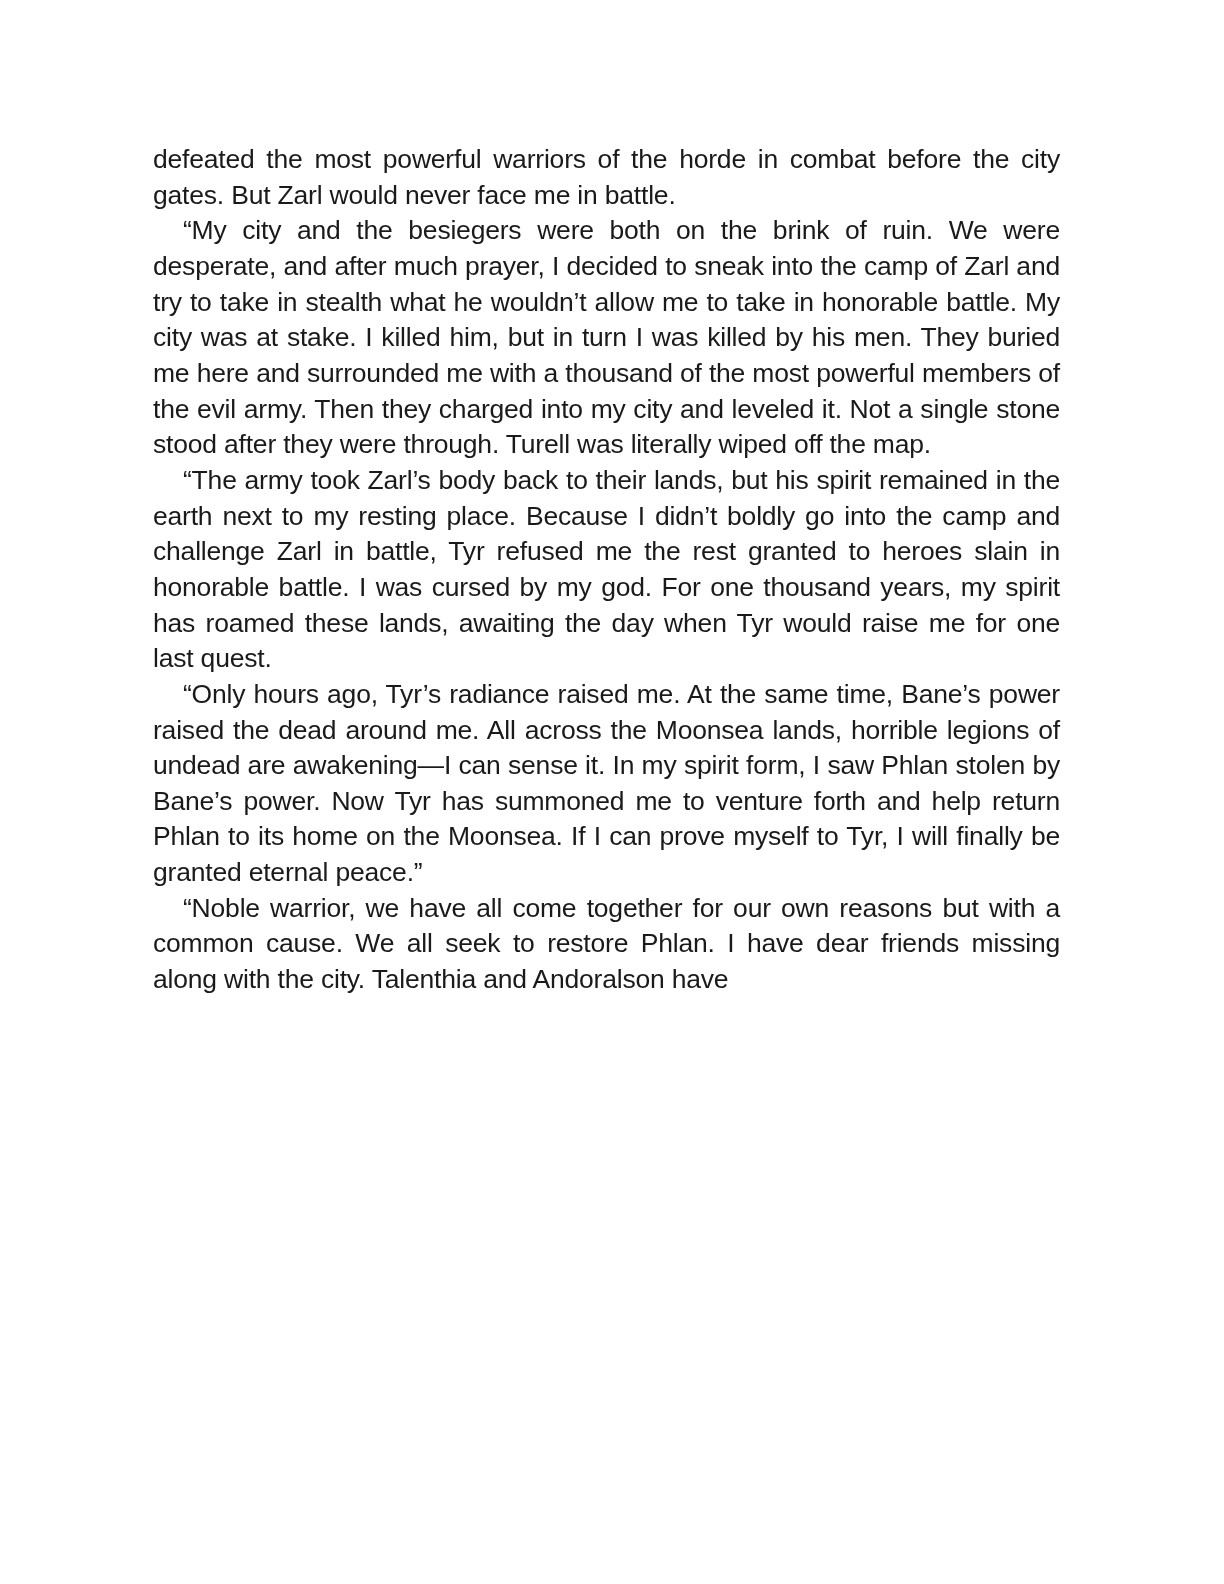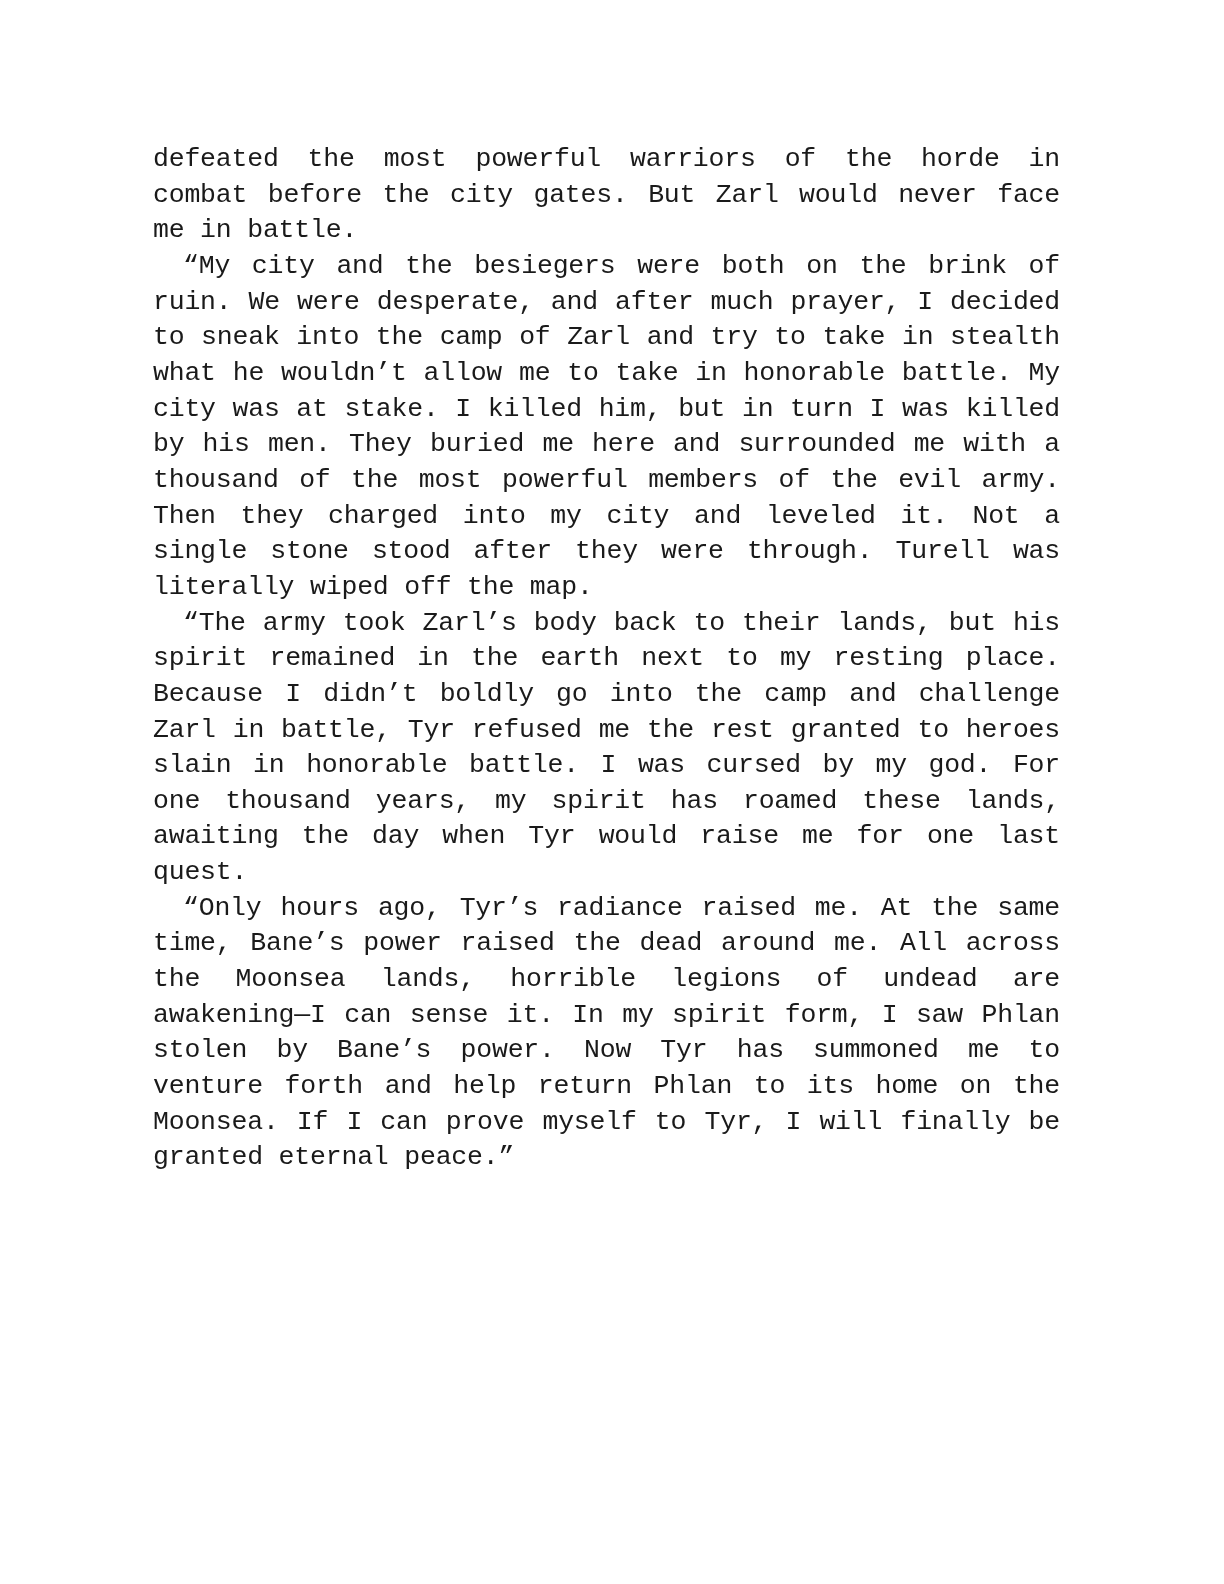--- a/index.html
+++ b/index.html
@@ -2,32 +2,33 @@
 <html><head>
 <meta charset="utf-8">
 <style>
   html, body { margin: 0; padding: 0; background: #ffffff; }
   body { width: 1224px; height: 1584px; position: relative; overflow: hidden; }
   .page {
     position: absolute;
     left: 153px;
     top: 142px;
     width: 907px;
-    font-family: Liberation Mono, monospace;
+    font-family: Liberation Sans, sans-serif;
     font-size: 26.5px;
     line-height: 35.66px;
     color: #1a1a1a;
     text-align: justify;
     letter-spacing: -0.2px;
     word-spacing: 0px;
   }
   .para { margin: 0; text-indent: 30px; }
   .para.first { text-indent: 0; }
 </style>
 </head>
 <body>
 
 <div class="page">
   <p class="para first">defeated the most powerful warriors of the horde in combat before the city gates. But Zarl would never face me in battle.</p>
   <p class="para">“My city and the besiegers were both on the brink of ruin. We were desperate, and after much prayer, I decided to sneak into the camp of Zarl and try to take in stealth what he wouldn’t allow me to take in honorable battle. My city was at stake. I killed him, but in turn I was killed by his men. They buried me here and surrounded me with a thousand of the most powerful members of the evil army. Then they charged into my city and leveled it. Not a single stone stood after they were through. Turell was literally wiped off the map.</p>
   <p class="para">“The army took Zarl’s body back to their lands, but his spirit remained in the earth next to my resting place. Because I didn’t boldly go into the camp and challenge Zarl in battle, Tyr refused me the rest granted to heroes slain in honorable battle. I was cursed by my god. For one thousand years, my spirit has roamed these lands, awaiting the day when Tyr would raise me for one last quest.</p>
   <p class="para">“Only hours ago, Tyr’s radiance raised me. At the same time, Bane’s power raised the dead around me. All across the Moonsea lands, horrible legions of undead are awakening—I can sense it. In my spirit form, I saw Phlan stolen by Bane’s power. Now Tyr has summoned me to venture forth and help return Phlan to its home on the Moonsea. If I can prove myself to Tyr, I will finally be granted eternal peace.”</p>
+  <p class="para">“Noble warrior, we have all come together for our own reasons but with a common cause. We all seek to restore Phlan. I have dear friends missing along with the city. Talenthia and Andoralson have</p>
 </div>
 
 </body></html>

